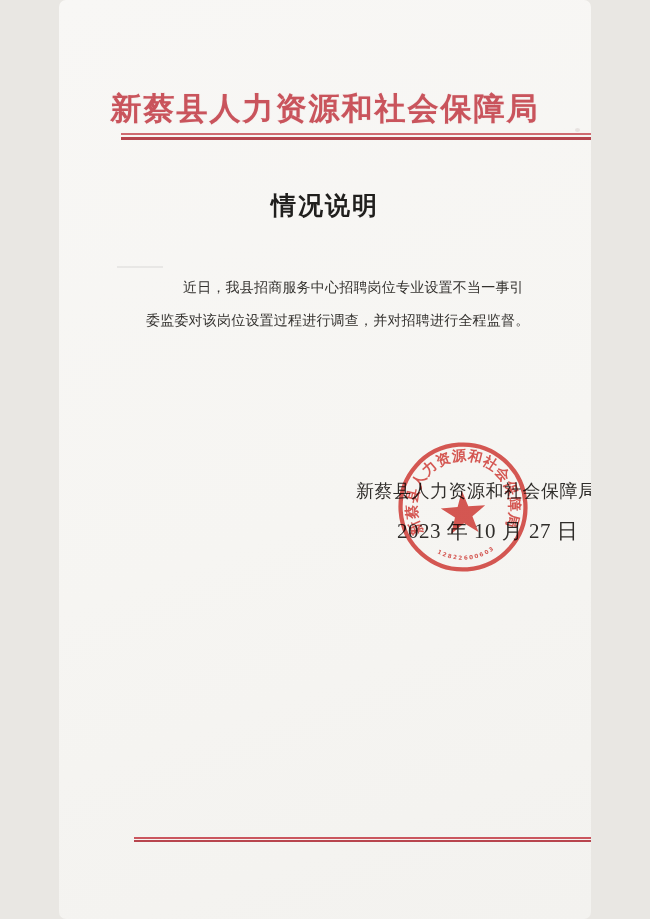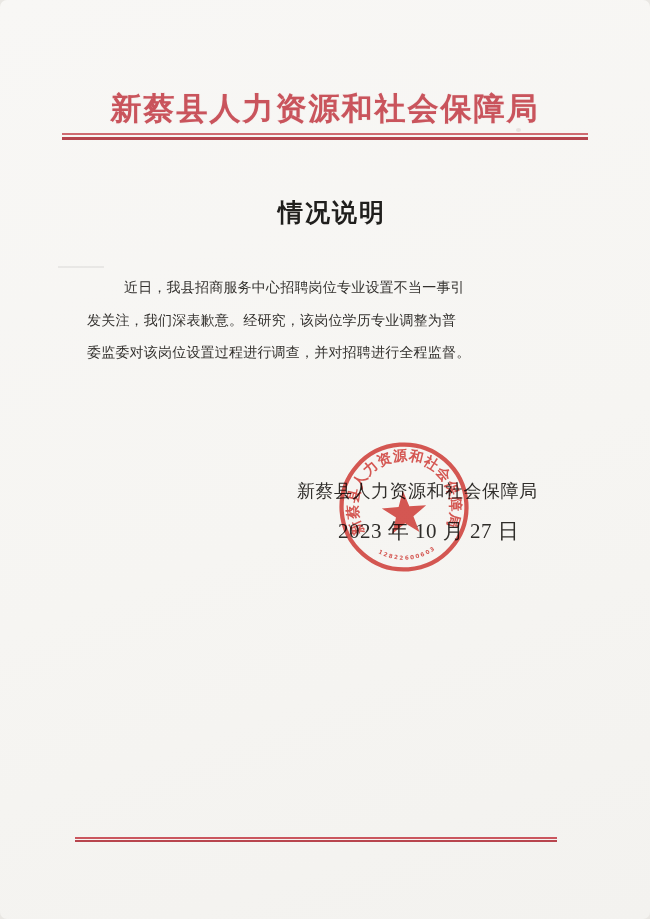--- a/index.html
+++ b/index.html
@@ -3,21 +3,21 @@
 <meta charset="utf-8">
 <style>
   html, body {
     margin: 0;
     padding: 0;
     background: #e9e7e3;
     font-family: "Liberation Serif", "DejaVu Serif", serif;
   }
   .page {
     position: relative;
-    width: 650px;
+    width: 532px;
     height: 919px;
     margin: 0 auto;
     background: linear-gradient(160deg, #f8f7f5 0%, #f6f5f2 55%, #f3f2ef 100%);
     overflow: hidden;
     border-radius: 7px;
   }
   
   .letterhead {
     position: absolute;
     top: 88px;
@@ -39,21 +39,21 @@
     height: 2px;
     border-top: 2px solid #cf6b71;
     border-bottom: 3px solid #b5444d;
   }
   
   .doc-title {
     position: absolute;
     top: 189px;
     left: 0;
     width: 100%;
-    margin: 7px;
+    margin: 0;
     text-align: center;
     font-size: 25px;
     font-weight: bold;
     letter-spacing: 2px;
     color: #201f1d;
     white-space: nowrap;
   }
   
   .body-text {
     position: absolute;
@@ -149,21 +149,20 @@
 
 <div class="page">
 
   <div class="letterhead">新蔡县人力资源和社会保障局</div>
   <div class="rule-double"></div>
 
   <h1 class="doc-title">情况说明</h1>
 
   <div class="body-text">
     <div class="line indent">近日，我县招商服务中心招聘岗位专业设置不当一事引</div>
-    <div class="line">发关注，我们深表歉意。经研究，该岗位学历专业调整为普</div>
     <div class="line">委监委对该岗位设置过程进行调查，并对招聘进行全程监督。</div>
   </div>
 
   <div class="signature">新蔡县人力资源和社会保障局</div>
   <div class="sign-date">2023 年 10 月 27 日</div>
 
   <svg class="seal" viewBox="0 0 130 130" xmlns="http://www.w3.org/2000/svg">
     <defs>
       <path id="sealArcTop" d="M 23.3 84.4 A 46 46 0 1 1 106.7 84.4" fill="none"></path>
       <path id="sealArcBottom" d="M 35.2 107.6 A 52 52 0 0 0 94.8 107.6" fill="none"></path>

